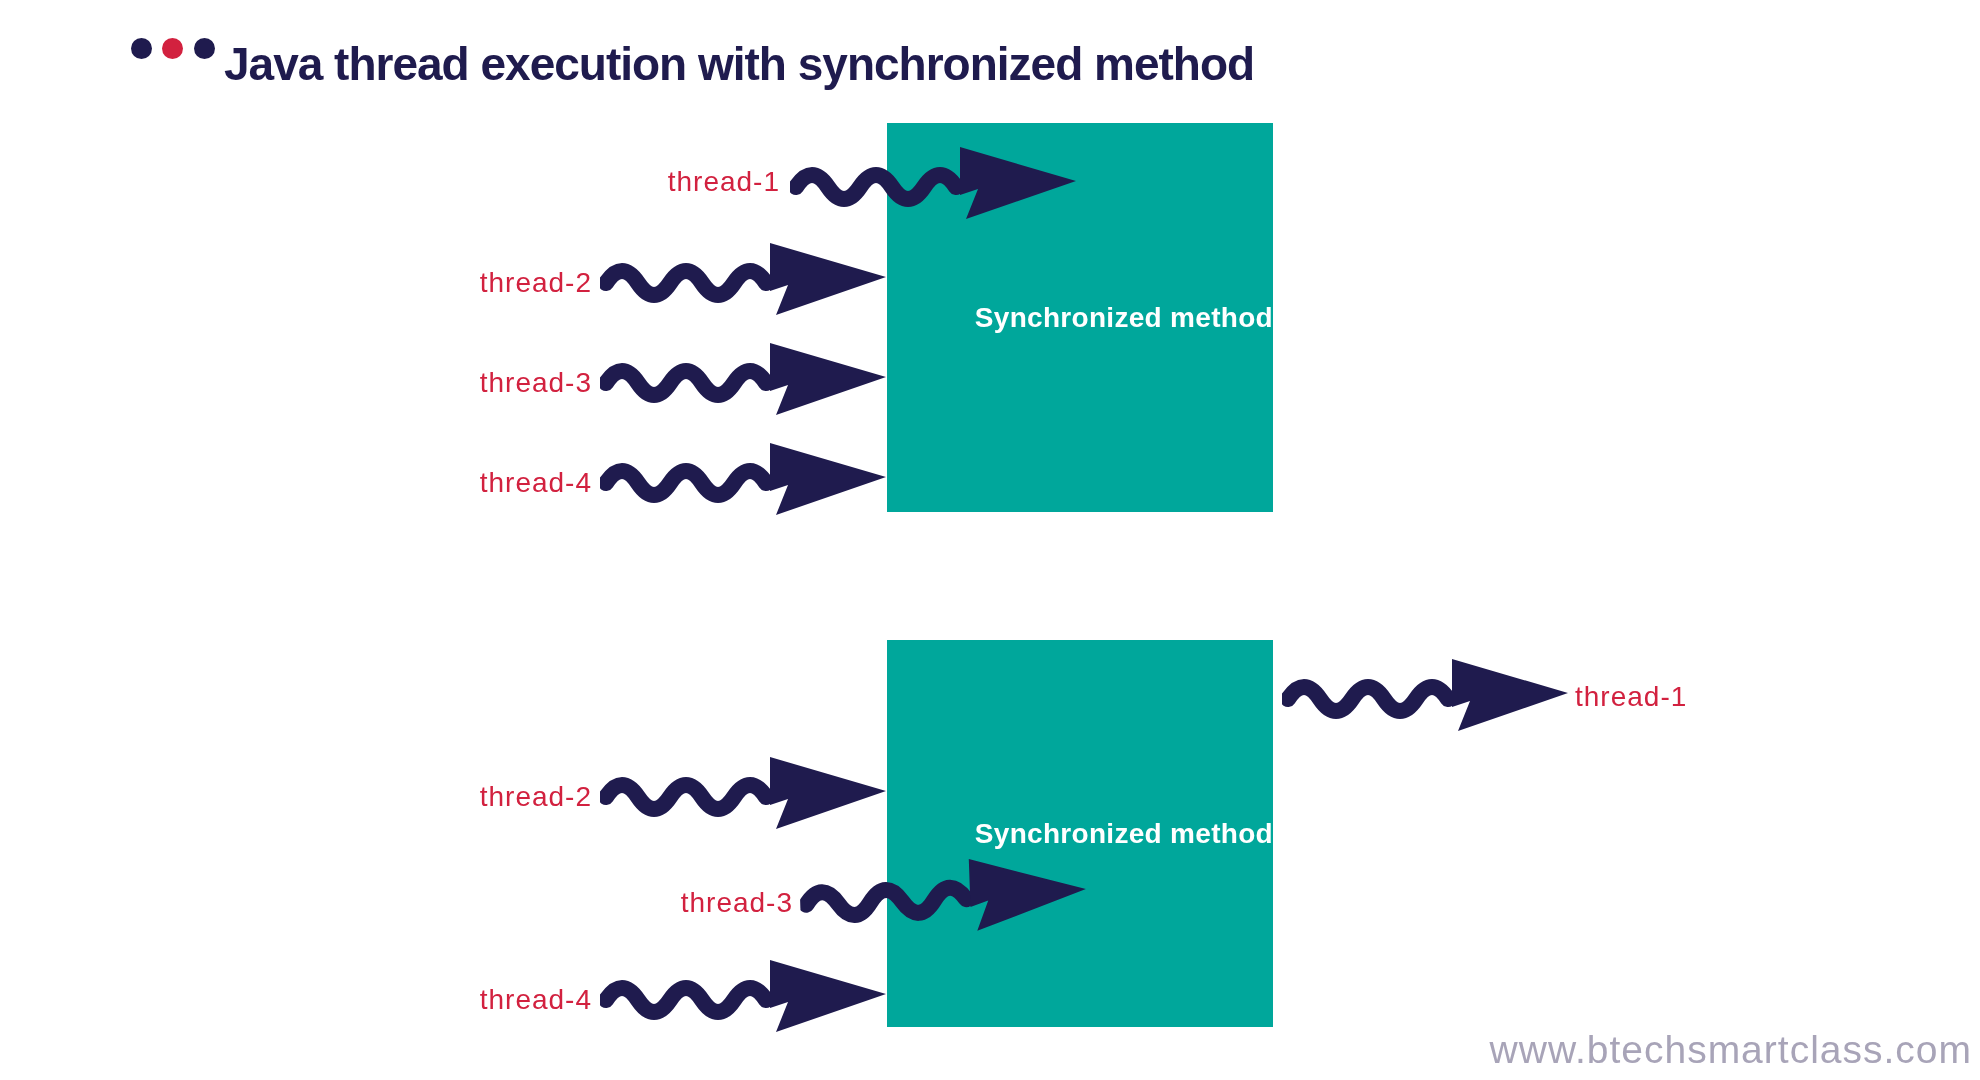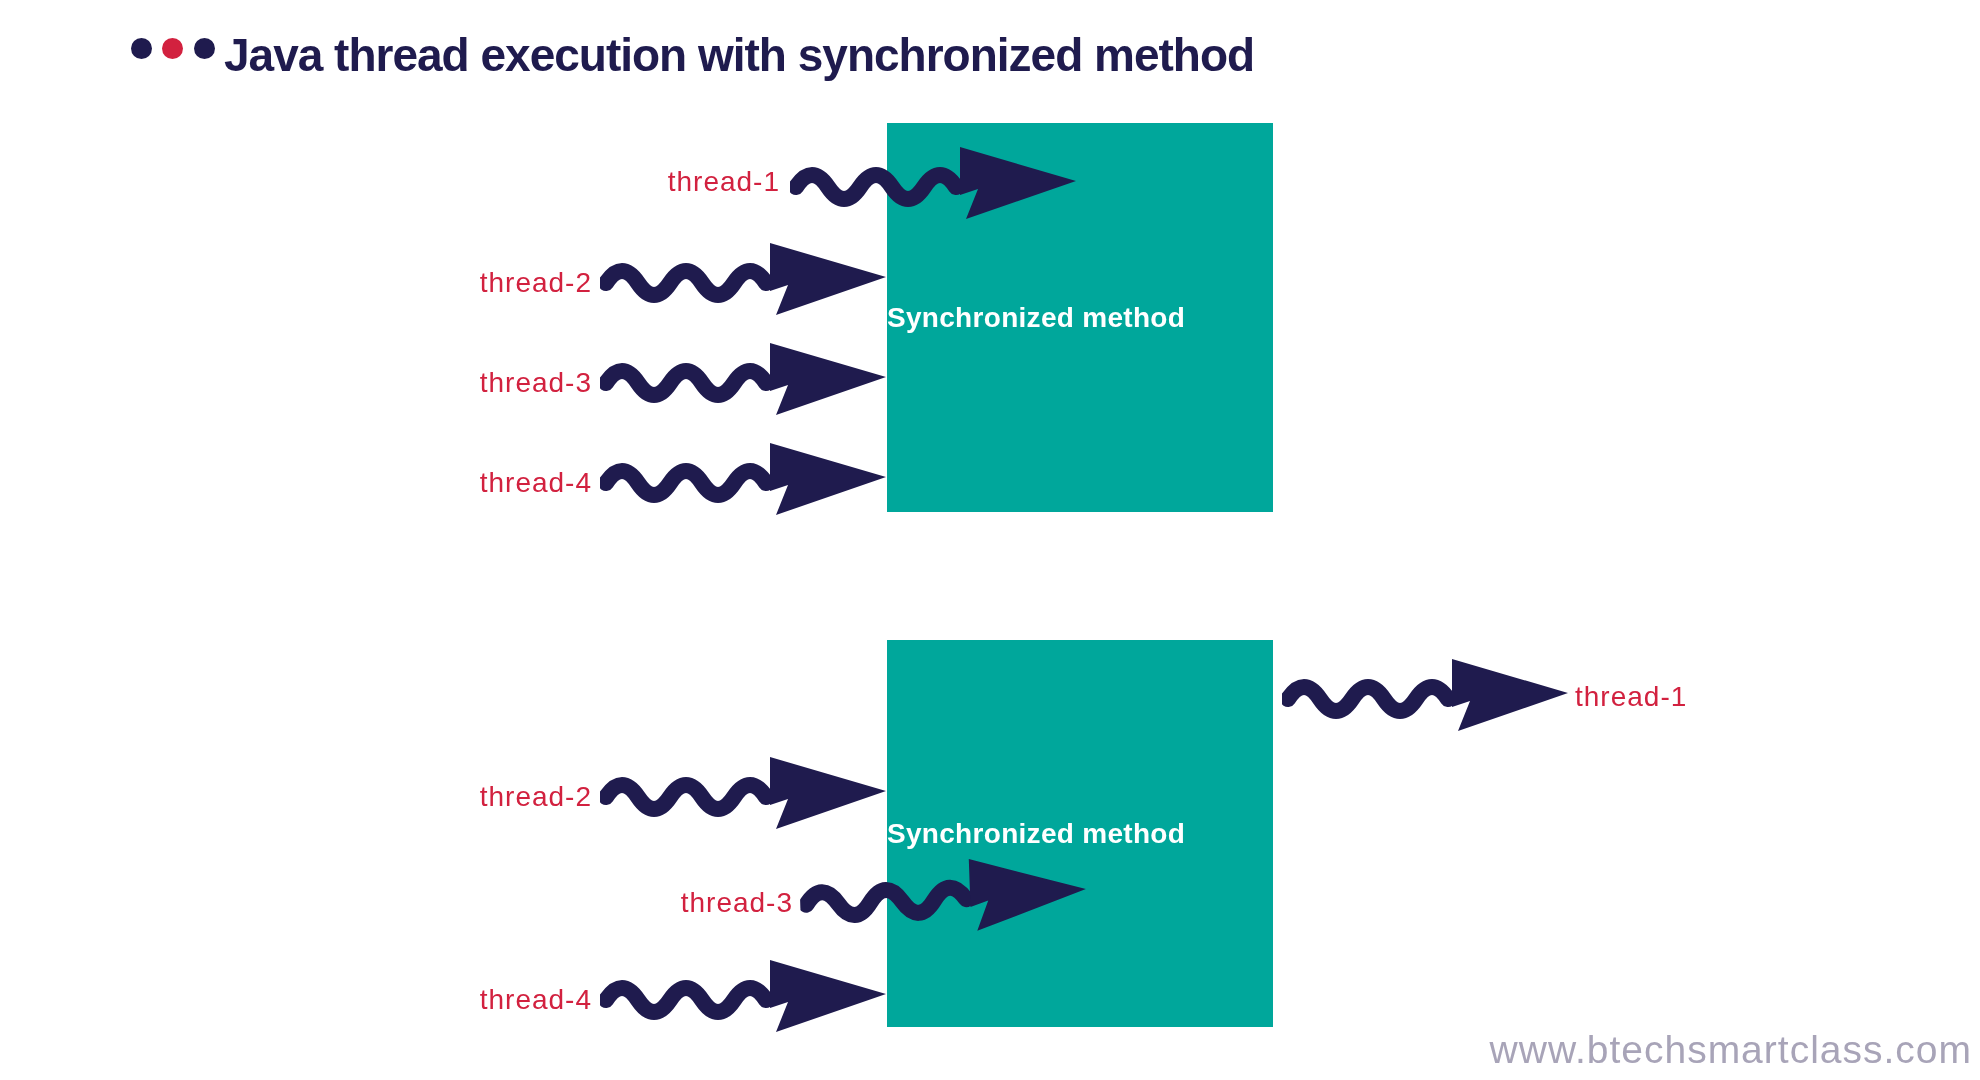--- a/index.html
+++ b/index.html
@@ -17,28 +17,28 @@
     width:1980px;height:1080px;
     background:var(--background,#fff);
     overflow:hidden;
     font-family:"Liberation Sans", sans-serif;
   }
   .dot{
     position:absolute;top:38px;width:21px;height:21px;border-radius:50%;
     background:var(--navy);
   }
   #title{
-    position:absolute;left:224px;top:27px;margin:0;
+    position:absolute;left:224px;top:36px;margin:0;
     font-size:46px;line-height:56px;font-weight:bold;letter-spacing:-1px;
     color:var(--navy);white-space:nowrap;
   }
   .sync-box{
     position:absolute;left:887px;width:386px;
     background:var(--teal);
-    display:flex;align-items:center;justify-content:flex-start;
+    display:flex;align-items:center;justify-content:flex-end;
   }
   #box-top{top:123px;height:389px;}
   #box-bottom{top:640px;height:387px;}
   .box-label{
     color:var(--white,#fff);font-weight:bold;font-size:28px;letter-spacing:.3px;
     white-space:nowrap;
   }
   .tlabel{
     position:absolute;width:262px;
     font-size:28px;line-height:36px;letter-spacing:1px;

